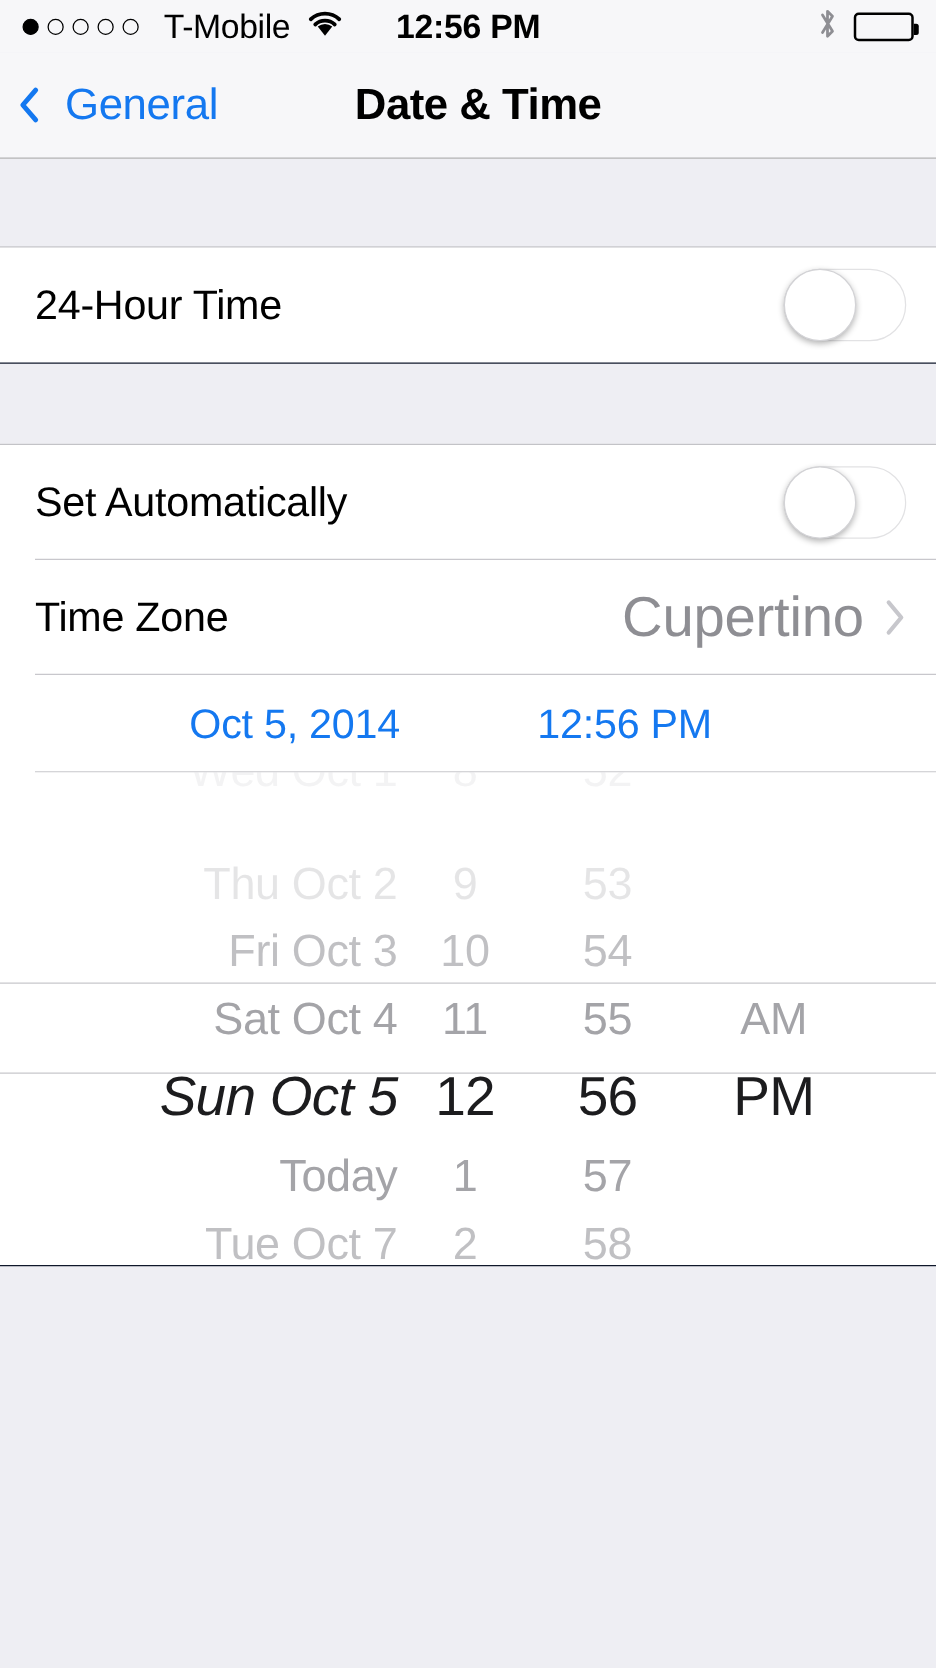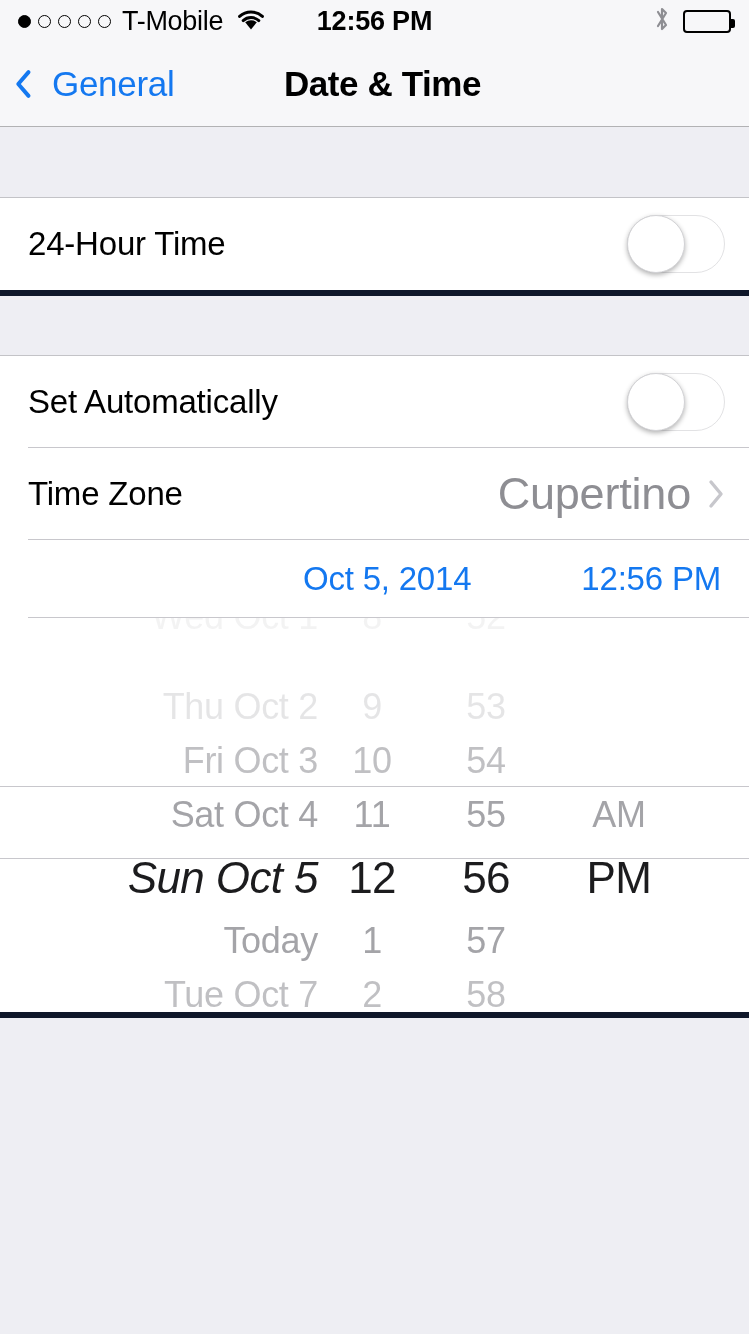--- a/index.html
+++ b/index.html
@@ -48,21 +48,21 @@
     width: 13px; height: 13px;
     border-radius: 50%;
     border: 1.6px solid #000;
     box-sizing: border-box;
   }
   .dot.filled { background: #000; }
   .carrier {
     font-size: 27px;
     color: #000;
     letter-spacing: -0.3px;
-    margin-left: 2px;
+    margin-left: 11px;
   }
   .wifi-icon { margin-left: 4px; display: block; }
   .status-center {
     position: absolute;
     left: 0; right: 0;
     text-align: center;
     font-size: 27px;
     font-weight: bold;
     color: #000;
     letter-spacing: -0.2px;
@@ -137,21 +137,21 @@
     box-sizing: border-box;
   }
 
   
   .group {
     position: absolute;
     left: 0;
     width: 749px;
     background: #ffffff;
     border-top: 1px solid #c3c3c7;
-    border-bottom: 6px solid #0f172a;
+    border-bottom: 1px solid #0f172a;
     box-sizing: border-box;
   }
   .row {
     position: relative;
     height: 92px;
     display: flex;
     align-items: center;
     padding: 0 24px 0 28px;
     box-sizing: border-box;
   }
@@ -205,21 +205,21 @@
     display: block;
     width: 18px; height: 30px;
   }
 
   
   .dt-row {
     position: relative;
     height: 78px;
     display: flex;
     align-items: center;
-    justify-content: flex-end;
+    justify-content: center;
     box-sizing: border-box;
     padding-right: 28px;
   }
   .dt-value {
     font-size: 33px;
     color: #1478f0;
     letter-spacing: -0.2px;
     cursor: pointer;
   }
   .dt-value.date { margin-right: 110px; }

